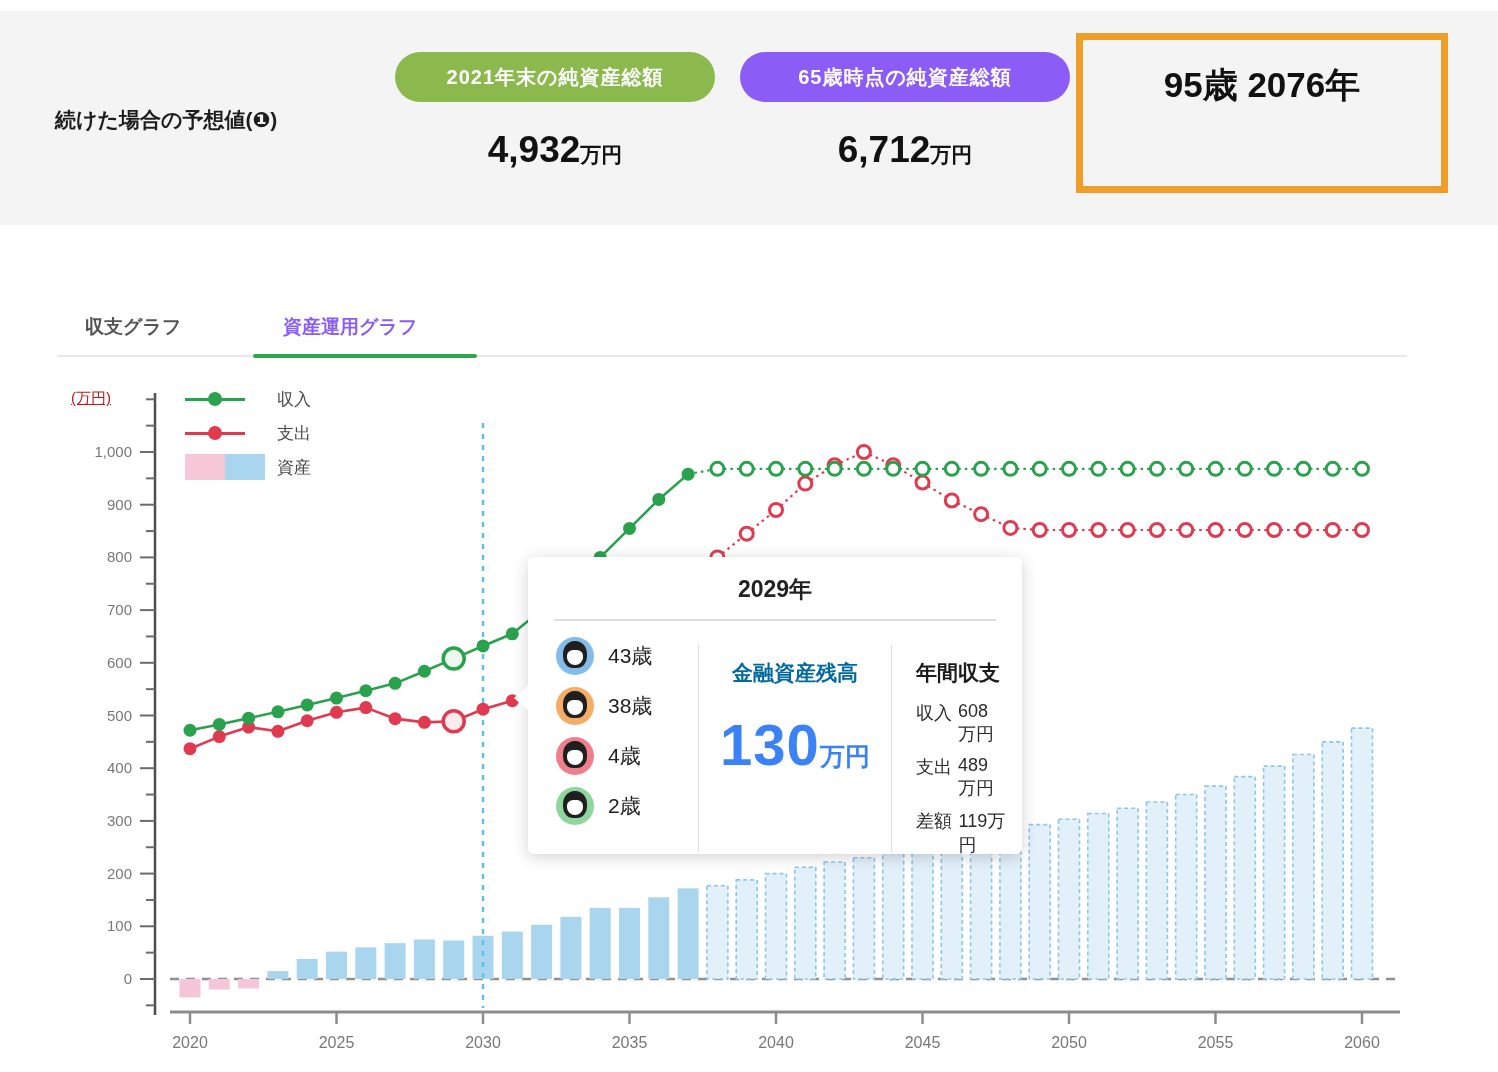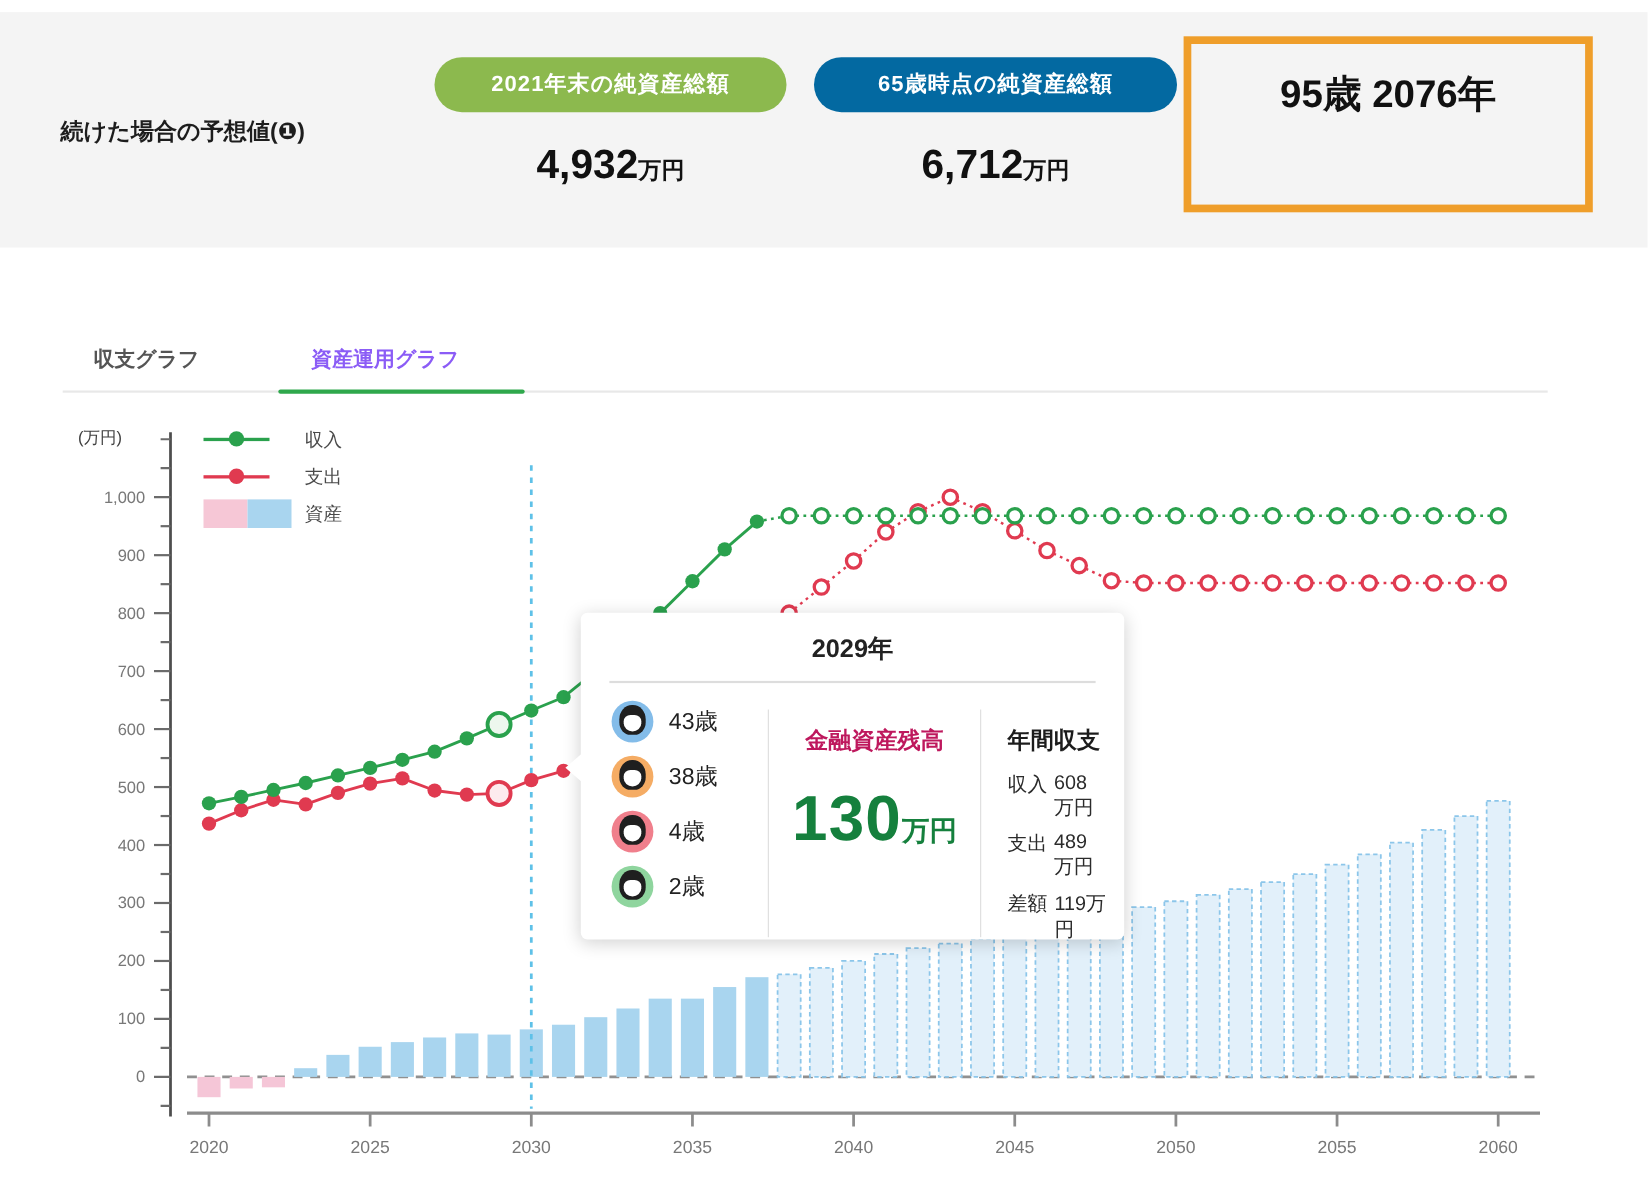--- a/index.html
+++ b/index.html
@@ -9,40 +9,40 @@
   
   .header { position:absolute; left:0; top:11px; width:1498px; height:214px; background:#f4f4f4; }
   .head-label { position:absolute; left:55px; top:92px; font-size:21px; font-weight:bold;
                 color:#1d1d1d; line-height:33px; }
   .stat { position:absolute; top:41px; text-align:center; }
   .stat1 { left:395px; width:320px; }
   .stat2 { left:740px; width:330px; }
   .pill { display:block; width:100%; height:50px; line-height:50px; border-radius:26px;
           color:#fff; font-size:20px; font-weight:bold; letter-spacing:1px; box-sizing:border-box; }
   .pill-green  { background:#8cb94e; }
-  .pill-blue   { background:#0369a1; }
+  .pill-blue   { background:#8b5cf6; }
   .pill-orange { background:#ef9e2a; }
   .stat-val { margin-top:27px; font-size:37px; font-weight:bold; color:#111; }
   .stat-val .unit { font-size:21px; }
   .lifebox { position:absolute; left:1076px; top:22px; width:372px; height:160px;
              border:7px solid #ef9e2a; background:#f4f4f4; box-sizing:border-box; text-align:center; }
   .lifebox .pill { width:324px; margin:12px auto 0; }
   .lifebox .stat-val { margin-top:22px; font-size:35px; }
 
   
   .tabs { position:absolute; top:300px; left:57px; width:1350px; height:55px;
           border-bottom:2px solid #e8e8e8; }
   .tab { position:absolute; bottom:15px; font-size:19px; font-weight:bold; cursor:pointer; }
   .tab-1 { left:28px; color:#555; }
   .tab-2 { left:226px; color:#8b5cf6; }
   .tab-underline { position:absolute; left:196px; bottom:-3px; width:224px; height:4px;
                    background:#2fa84c; border-radius:2px; }
 
   
-  .yunit { position:absolute; left:71px; top:389px; font-size:15px; color:#404040; }
+  .yunit { position:absolute; left:71px; top:389px; font-size:15px; color:#b91c1c;text-decoration:underline; }
   #chart-svg { position:absolute; left:70px; top:378px; }
   #chart-svg text { font-family:"Liberation Sans","DejaVu Sans",sans-serif; }
   text.ax  { font-size:15px; fill:#787878; }
   text.ax2 { font-size:16px; fill:#787878; text-anchor:middle; }
 
   .legend { position:absolute; left:185px; top:382px; z-index:2; }
   .lg-row { display:flex; align-items:center; height:34px; }
   .lg-line { position:relative; width:60px; height:3px; margin-right:32px; }
   .lg-line.green { background:#2aa14d; }
   .lg-line.red   { background:#e03a50; }
@@ -60,22 +60,22 @@
               border-top:13px solid transparent; border-bottom:13px solid transparent;
               border-right:15px solid #fff; }
   .tt-title { text-align:center; font-size:23px; font-weight:bold; color:#222; padding-top:17px; }
   .tt-div { margin:14px 26px 0; border-top:2px solid #ddd; }
   .tt-body { display:flex; padding:16px 16px 0 28px; }
   .tt-people { width:142px; }
   .tt-person { display:flex; align-items:center; margin-bottom:12px; }
   .tt-age { font-size:21px; color:#222; margin-left:14px; }
   .tt-vdiv { width:1px; background:#ddd; margin:8px 0 14px; }
   .tt-balance { width:192px; text-align:center; padding-top:22px; }
-  .tt-bal-label { font-size:21px; font-weight:bold; color:#be185d; }
-  .tt-bal-val { margin-top:24px; font-size:58px; font-weight:bold; color:#15803d; letter-spacing:1px; }
+  .tt-bal-label { font-size:21px; font-weight:bold; color:#0369a1; }
+  .tt-bal-val { margin-top:24px; font-size:58px; font-weight:bold; color:#3b82f6; letter-spacing:1px; }
   .tt-bal-val .u { font-size:25px; letter-spacing:0; }
   .tt-annual { flex:1; padding:22px 0 0 24px; }
   .tt-an-label { font-size:21px; font-weight:bold; color:#1c1c1c; margin-bottom:14px; }
   .tt-row { display:flex; font-size:18px; color:#2b2b2b; margin-bottom:9px; }
   .tt-row .l { width:58px; }
 
   .avatar { position:relative; width:38px; height:38px; border-radius:50%; flex:0 0 38px; }
   .av-b { background:#83bce9; } .av-o { background:#f5ac64; }
   .av-r { background:#f07f8c; } .av-g { background:#8fd59e; }
   .avatar .hair  { position:absolute; left:7px; top:4px; width:24px; height:27px;

